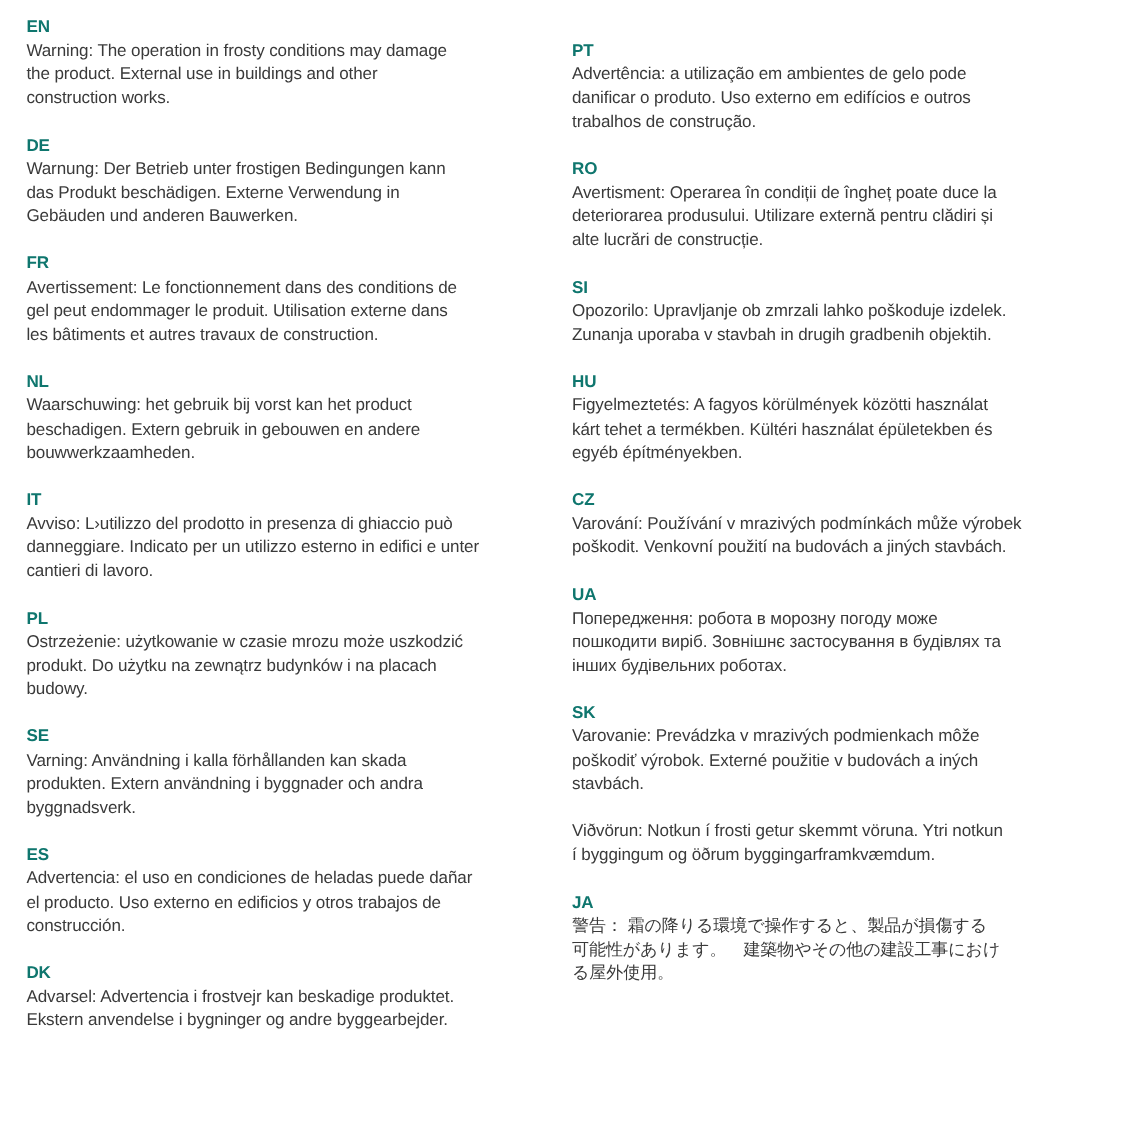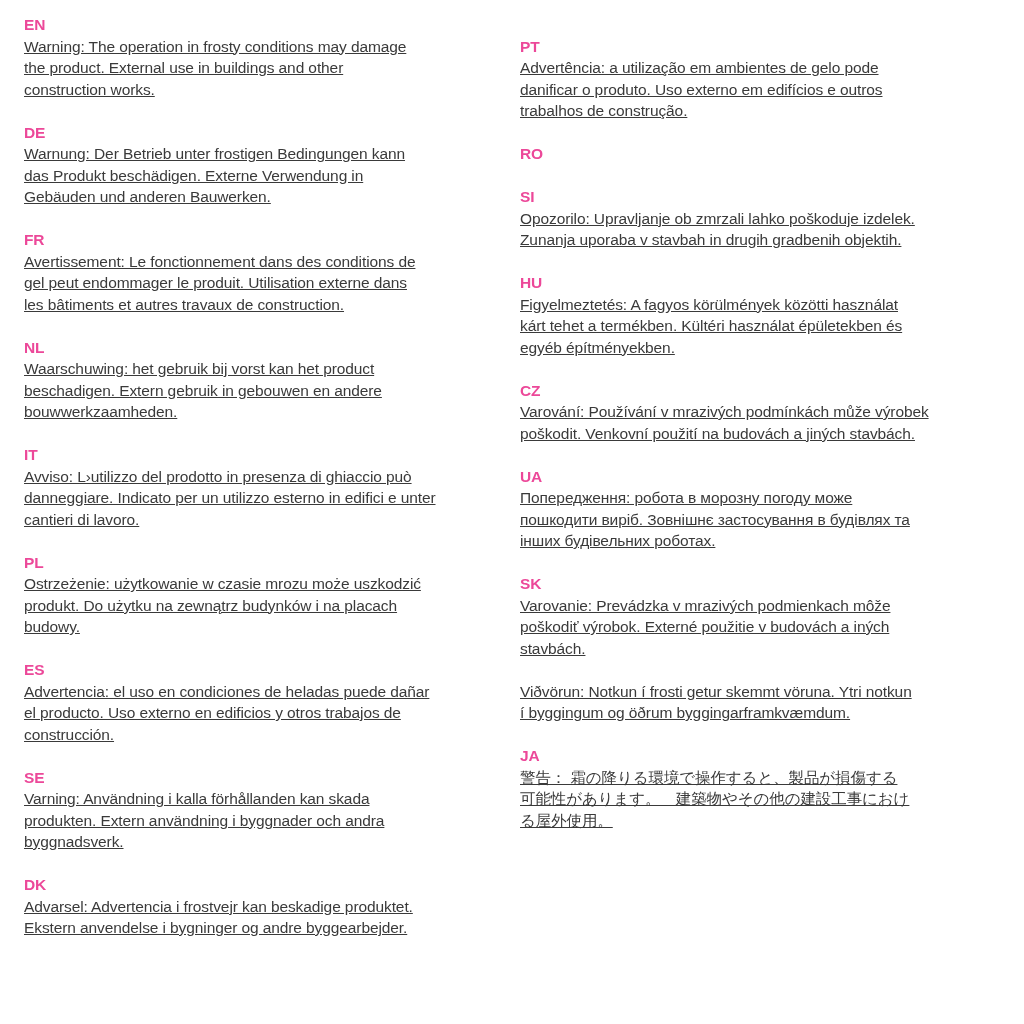--- a/index.html
+++ b/index.html
@@ -23,31 +23,30 @@
   }
   .col {
     flex: 0 0 478px;
     width: 478px;
   }
   .section {
     margin-bottom: 21.5px;
   }
   .lang-code {
     font-weight: 700;
-    color: #ec4899;
+    color: #0f766e;
     font-size: 15.5px;
     line-height: 21.5px;
     letter-spacing: -0.1px;
   }
   .lang-text {
     font-size: 15.5px;
     line-height: 21.5px;
     letter-spacing: -0.1px;
     white-space: pre;
-    text-decoration: underline;
   }
 </style>
 </head>
 <body>
 
 <div class="page">
 
   <div class="col">
     <div class="section">
       <div class="lang-code">EN</div>
@@ -79,49 +78,52 @@
 danneggiare. Indicato per un utilizzo esterno in edifici e unter
 cantieri di lavoro.</div>
     </div>
     <div class="section">
       <div class="lang-code">PL</div>
       <div class="lang-text">Ostrzeżenie: użytkowanie w czasie mrozu może uszkodzić
 produkt. Do użytku na zewnątrz budynków i na placach
 budowy.</div>
     </div>
     <div class="section">
+      <div class="lang-code">SE</div>
+      <div class="lang-text">Varning: Användning i kalla förhållanden kan skada
+produkten. Extern användning i byggnader och andra
+byggnadsverk.</div>
+    </div>
+    <div class="section">
       <div class="lang-code">ES</div>
       <div class="lang-text">Advertencia: el uso en condiciones de heladas puede dañar
 el producto. Uso externo en edificios y otros trabajos de
 construcción.</div>
-    </div>
-    <div class="section">
-      <div class="lang-code">SE</div>
-      <div class="lang-text">Varning: Användning i kalla förhållanden kan skada
-produkten. Extern användning i byggnader och andra
-byggnadsverk.</div>
     </div>
     <div class="section">
       <div class="lang-code">DK</div>
       <div class="lang-text">Advarsel: Advertencia i frostvejr kan beskadige produktet.
 Ekstern anvendelse i bygninger og andre byggearbejder.</div>
     </div>
   </div>
 
   <div class="col">
     <div class="section">
     </div>
     <div class="section">
       <div class="lang-code">PT</div>
       <div class="lang-text">Advertência: a utilização em ambientes de gelo pode
 danificar o produto. Uso externo em edifícios e outros
 trabalhos de construção.</div>
     </div>
     <div class="section">
       <div class="lang-code">RO</div>
+      <div class="lang-text">Avertisment: Operarea în condiții de îngheț poate duce la
+deteriorarea produsului. Utilizare externă pentru clădiri și
+alte lucrări de construcție.</div>
     </div>
     <div class="section">
       <div class="lang-code">SI</div>
       <div class="lang-text">Opozorilo: Upravljanje ob zmrzali lahko poškoduje izdelek.
 Zunanja uporaba v stavbah in drugih gradbenih objektih.</div>
     </div>
     <div class="section">
       <div class="lang-code">HU</div>
       <div class="lang-text">Figyelmeztetés: A fagyos körülmények közötti használat
 kárt tehet a termékben. Kültéri használat épületekben és

